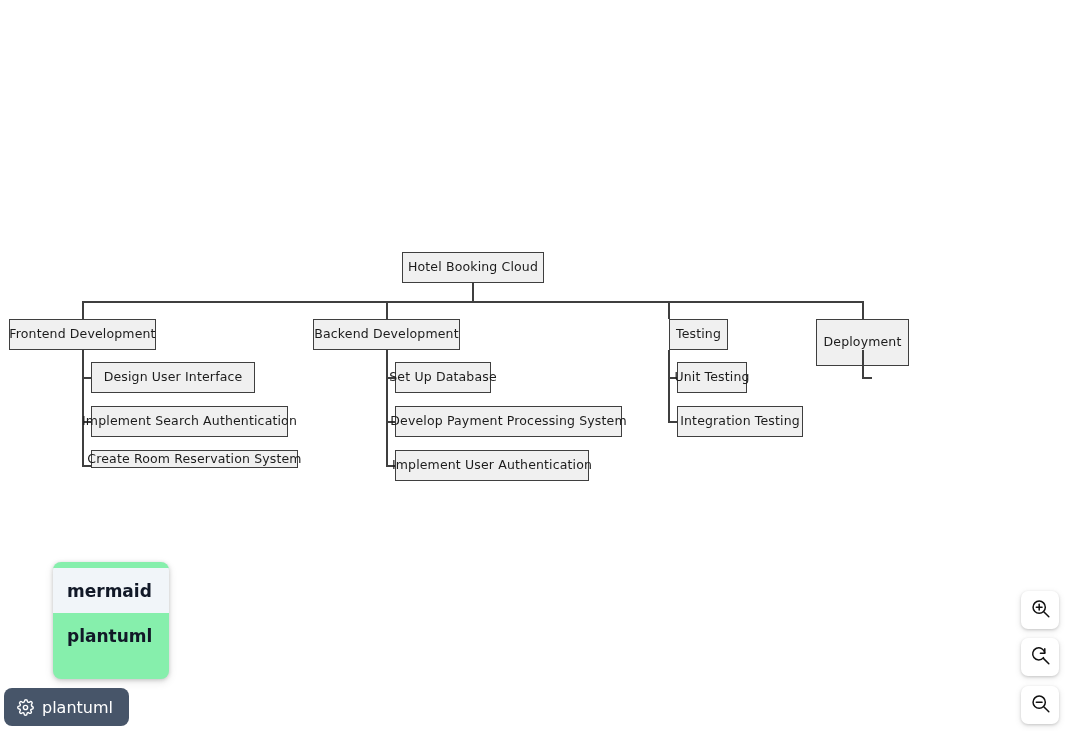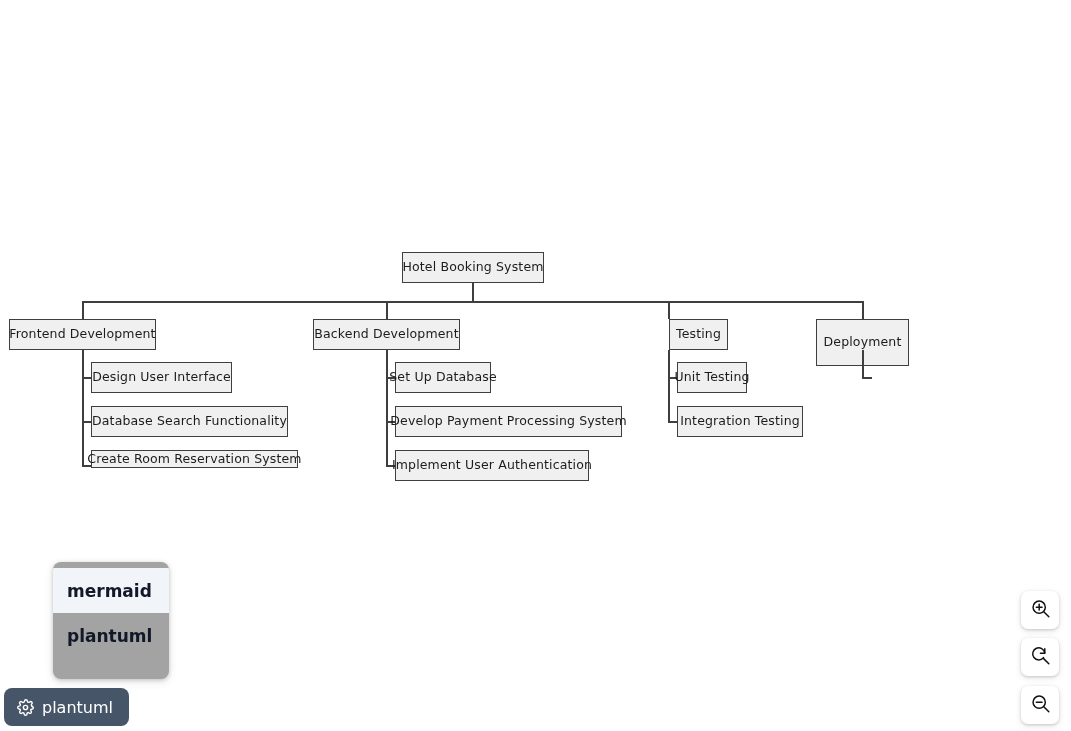--- a/index.html
+++ b/index.html
@@ -46,21 +46,21 @@
   .edge.h { height: 1.6px; }
   .edge.v { width: 1.6px; }
 
   
   #renderer-menu {
     position: absolute;
     left: 53px;
     top: 562px;
     width: 116px;
     height: 117px;
-    background: #a3a3a3;
+    background: #86efac;
     border-radius: 8px;
     box-shadow: 0 1px 4px rgba(0,0,0,0.18), 0 3px 10px rgba(0,0,0,0.10);
     overflow: hidden;
     padding: 6px 0;
     box-sizing: border-box;
   }
   .menu-option {
     height: 45px;
     display: flex;
     align-items: center;
@@ -110,21 +110,21 @@
   #zoom-in-button  { top: 591px; }
   #zoom-reset-button { top: 638px; }
   #zoom-out-button { top: 686px; }
 </style>
 </head>
 <body>
 
 <div id="diagram-canvas">
 
   <div class="node" id="node-root" style="left:402px; top:252px; width:142px; height:31px;">
-    <span>Hotel Booking System</span>
+    <span>Hotel Booking Cloud</span>
   </div>
 
   <div class="edge v" style="left:472px; top:283px; height:18px;"></div>
 
   <div class="edge h" style="left:82px; top:301px; width:781px;"></div>
 
   <div class="edge v" style="left:82px;  top:301px; height:18px;"></div>
   <div class="edge v" style="left:386px; top:301px; height:18px;"></div>
   <div class="edge v" style="left:668px; top:301px; height:18px;"></div>
   <div class="edge v" style="left:862px; top:301px; height:18px;"></div>
@@ -140,25 +140,25 @@
   </div>
   <div class="node" id="node-branch-3" style="left:816px; top:319px; width:93px; height:47px;">
     <span>Deployment</span>
   </div>
 
   <div class="edge v" style="left:82px; top:350px; height:116px;"></div>
   <div class="edge h" style="left:82px; top:377px; width:9px;"></div>
   <div class="edge h" style="left:82px; top:421px; width:9px;"></div>
   <div class="edge h" style="left:82px; top:465px; width:9px;"></div>
 
-  <div class="node" style="left:91px; top:362px; width:141px; height:31px;">
+  <div class="node" style="left:91px; top:362px; width:164px; height:31px;">
     <span>Design User Interface</span>
   </div>
   <div class="node" style="left:91px; top:406px; width:197px; height:31px;">
-    <span>Database Search Functionality</span>
+    <span>Implement Search Authentication</span>
   </div>
   <div class="node" style="left:91px; top:450px; width:207px; height:18px;">
     <span>Create Room Reservation System</span>
   </div>
 
   <div class="edge v" style="left:386px; top:350px; height:116px;"></div>
   <div class="edge h" style="left:386px; top:377px; width:9px;"></div>
   <div class="edge h" style="left:386px; top:421px; width:9px;"></div>
   <div class="edge h" style="left:386px; top:465px; width:9px;"></div>
 

